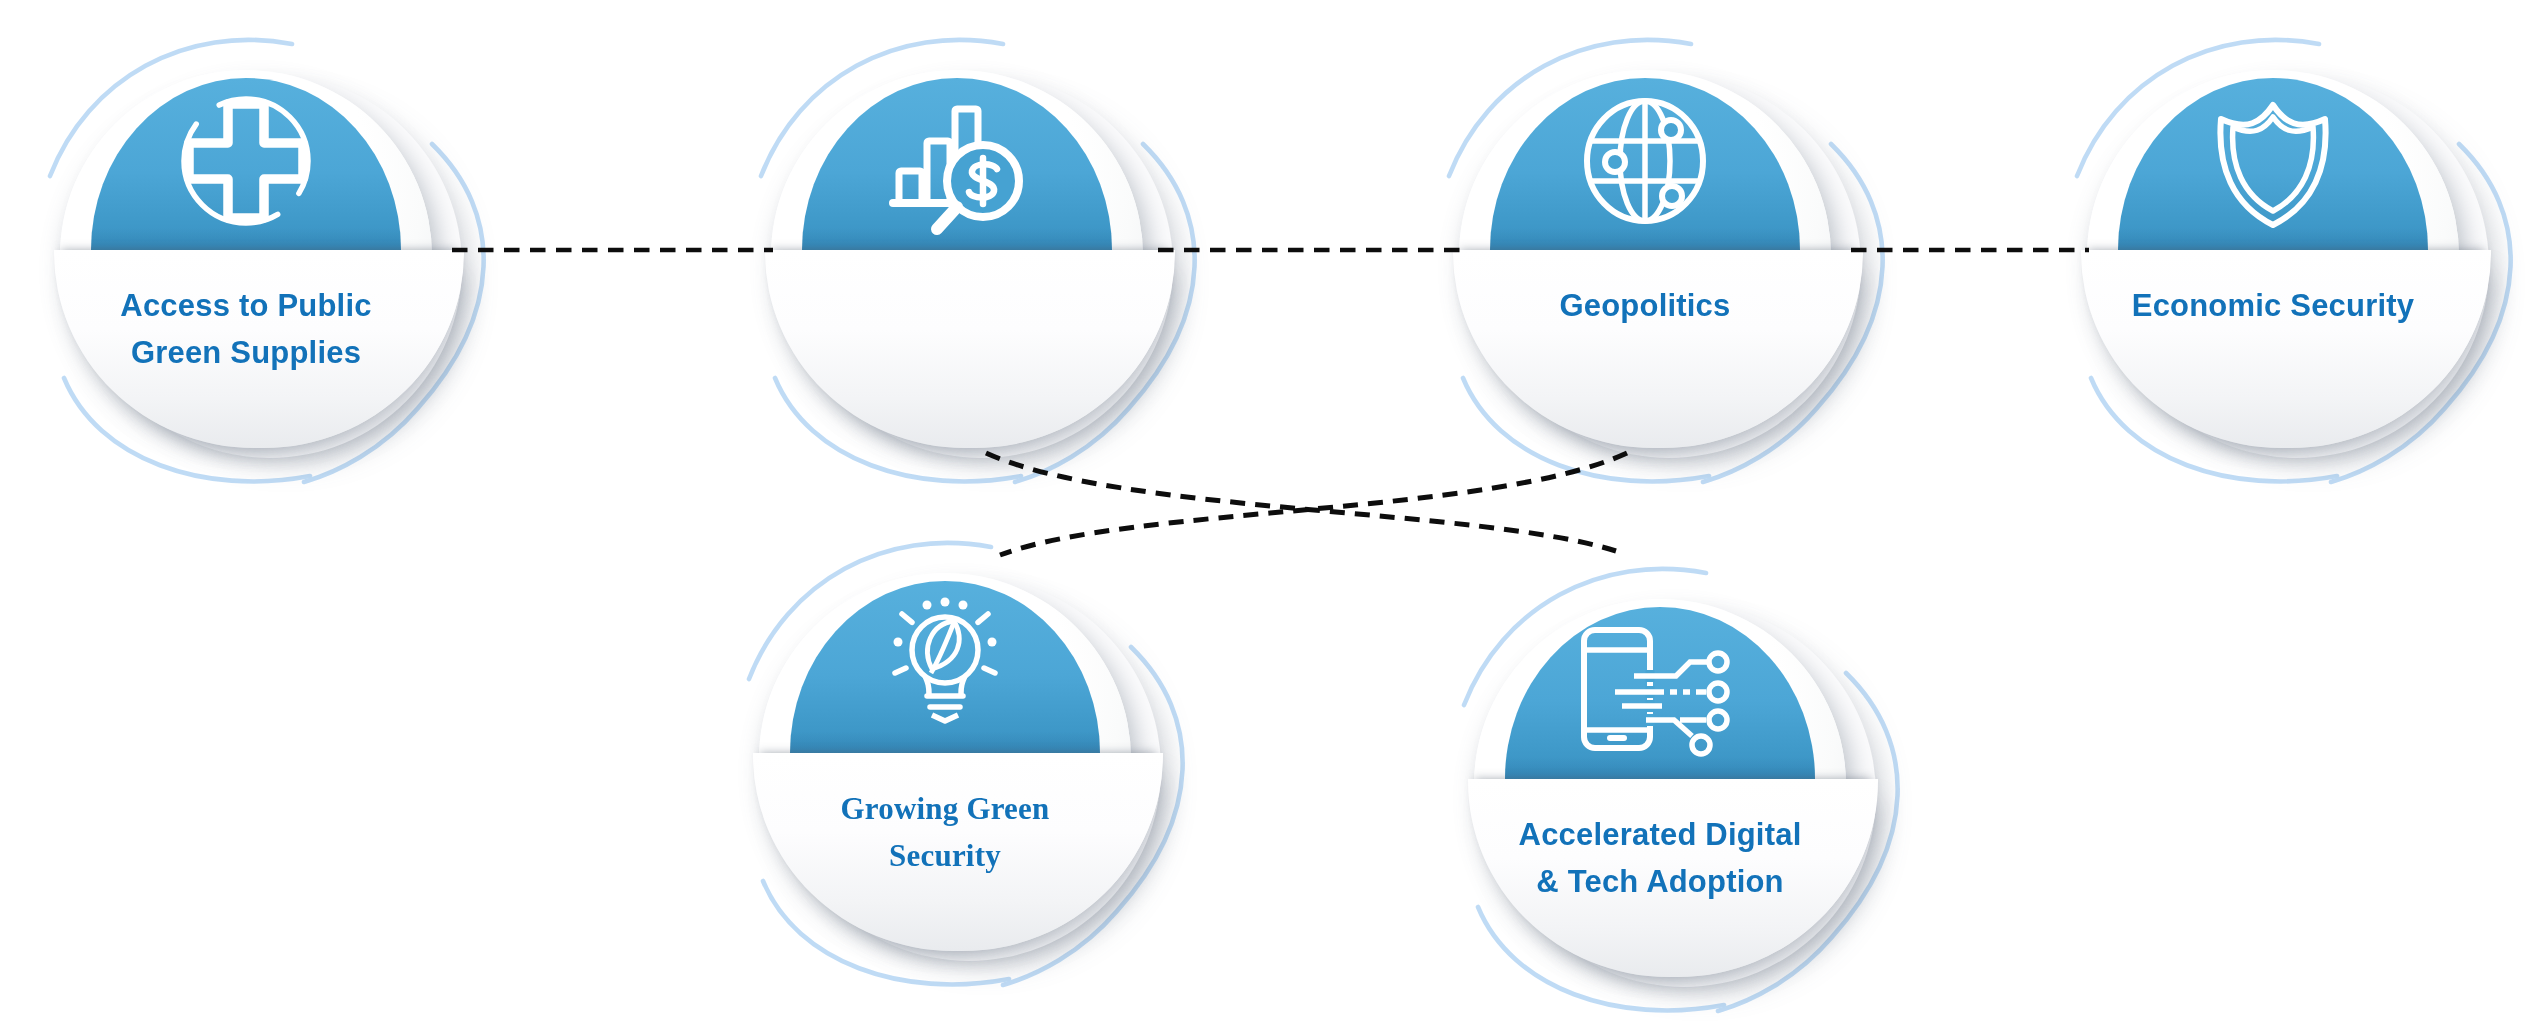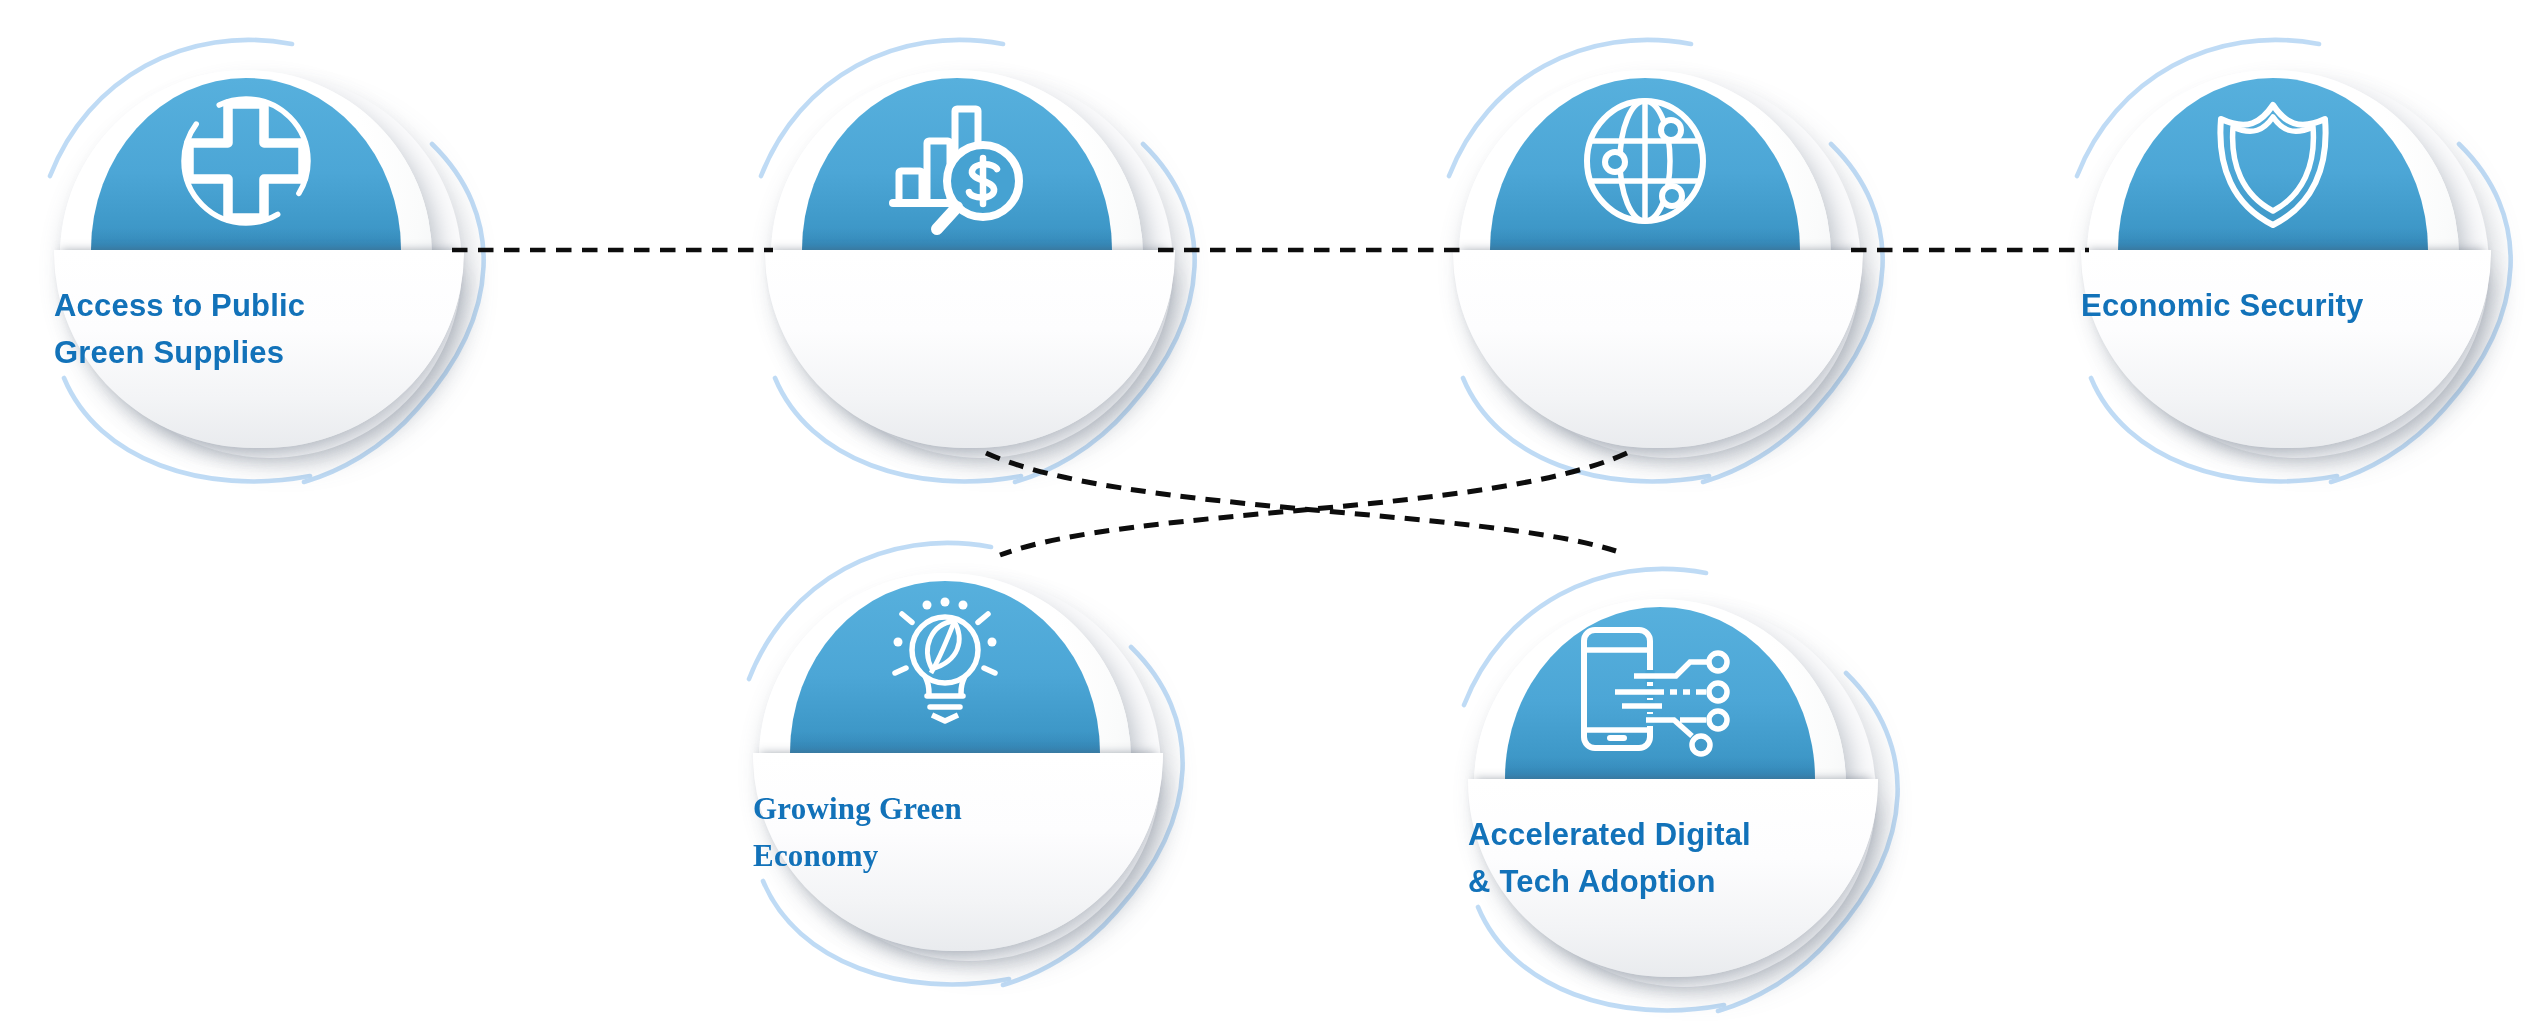--- a/index.html
+++ b/index.html
@@ -35,21 +35,21 @@
   .pocket{
     position:absolute;left:28px;top:214px;width:410px;height:198px;z-index:5;
     border-radius:0 0 200px 200px / 0 0 196px 196px;
     background:linear-gradient(180deg,#ffffff 0%,#fdfdfe 40%,#f3f4f6 75%,#e9ebee 100%);
     box-shadow:0 -7px 10px -7px rgba(80,92,108,0.5), 10px 14px 24px -10px rgba(100,112,128,0.35);
   }
   .icon-svg{position:absolute;left:135px;top:40px;width:170px;height:170px;z-index:6;}
   .icon-svg .stk{fill:none;stroke:#ffffff;stroke-width:5.5;}
   .label{
     position:absolute;left:28px;right:28px;top:246px;z-index:7;
-    text-align:left;color:#1272b9;font-size:31px;font-weight:700;line-height:47px;
+    text-align:center;color:#1272b9;font-size:31px;font-weight:700;line-height:47px;
     letter-spacing:0.2px;
   }
   .label span{display:block;}
 
   
   .connectors{position:absolute;inset:0;z-index:10;pointer-events:none;}
   .dash-h{stroke:#0d0d0d;stroke-width:4.6;fill:none;stroke-dasharray:15.5 10.5;}
   .dash-d{stroke:#0d0d0d;stroke-width:5;fill:none;stroke-dasharray:15 10;}
 
   .arc{fill:none;stroke:#bcd9f4;stroke-width:4.6;stroke-linecap:round;opacity:0.95;}
@@ -122,20 +122,23 @@
       <ellipse class="stk" style="stroke-width:6" rx="58" ry="60"></ellipse>
       <ellipse class="stk" rx="25" ry="60"></ellipse>
       <line class="stk" x1="0" y1="-60" x2="0" y2="60"></line>
       <line class="stk" x1="-54" y1="-20" x2="54" y2="-20"></line>
       <line class="stk" x1="-54" y1="20" x2="54" y2="20"></line>
       <circle cx="26" cy="-31" r="10" fill="#48a4d3" stroke="#ffffff" stroke-width="6"></circle>
       <circle cx="-30" cy="1" r="10" fill="#48a4d3" stroke="#ffffff" stroke-width="6"></circle>
       <circle cx="27" cy="35" r="10" fill="#48a4d3" stroke="#ffffff" stroke-width="6"></circle>
     </svg>
     <div class="pocket"></div>
+    <div class="label">
+      <span>Geopolitics</span>
+    </div>
   </div>
 
   <div class="node" style="left:2053px;top:36px;">
     <svg class="orbit" viewBox="-260 -260 520 520">
       <path class="arc" d="M 46,-212 C -60,-232 -158,-178 -196,-80"></path>
       <path class="arc" d="M 186,-112 C 258,-42 256,58 172,152 C 136,194 92,216 58,226"></path>
       <path class="arc" d="M -182,122 C -148,204 -42,240 64,220"></path>
     </svg>
     <div class="back-circle"></div>
     <div class="front-circle"></div>
@@ -174,21 +177,21 @@
       <circle cx="47" cy="-22" r="4.5" fill="#ffffff"></circle>
       <circle cx="-47" cy="-22" r="4.5" fill="#ffffff"></circle>
       <path class="stk" stroke-linecap="round" d="M 33,-41.6 L 43,-50"></path>
       <path class="stk" stroke-linecap="round" d="M -33,-41.6 L -43,-50"></path>
       <path class="stk" stroke-linecap="round" d="M 39,4 L 50,9"></path>
       <path class="stk" stroke-linecap="round" d="M -39,4 L -50,9"></path>
     </svg>
     <div class="pocket"></div>
     <div class="label">
       <span>Growing Green</span>
-      <span>Economy</span>
+      <span>Security</span>
     </div>
   </div>
 
   <div class="node" style="left:1440px;top:565px;">
     <svg class="orbit" viewBox="-260 -260 520 520">
       <path class="arc" d="M 46,-212 C -60,-232 -158,-178 -196,-80"></path>
       <path class="arc" d="M 186,-112 C 258,-42 256,58 172,152 C 136,194 92,216 58,226"></path>
       <path class="arc" d="M -182,122 C -148,204 -42,240 64,220"></path>
     </svg>
     <div class="back-circle"></div>

